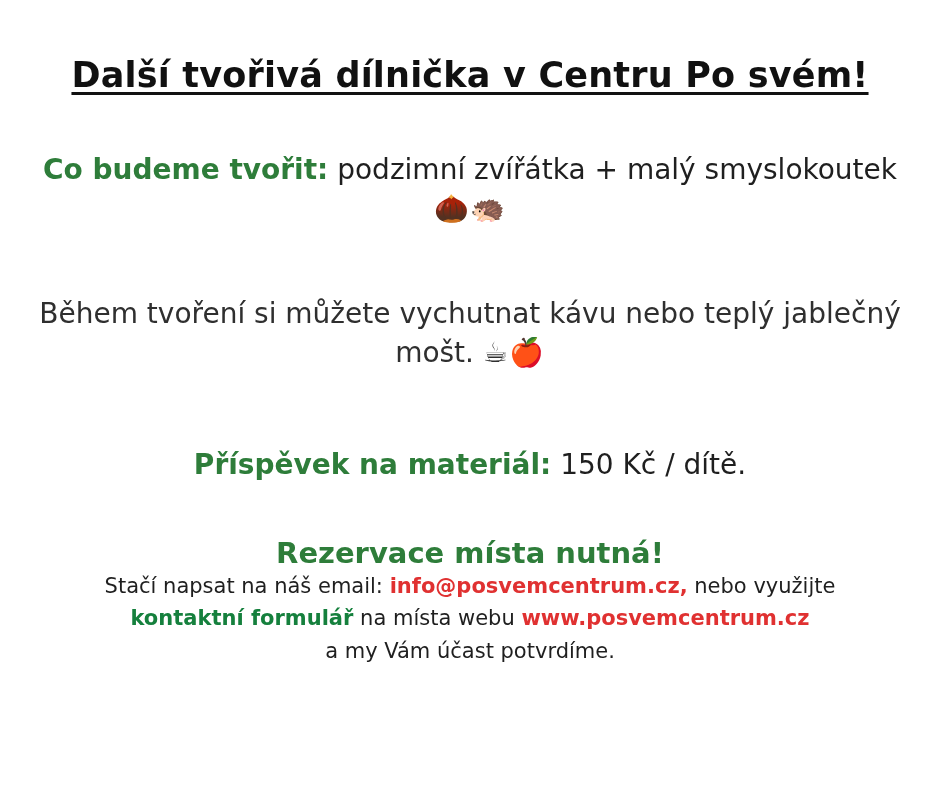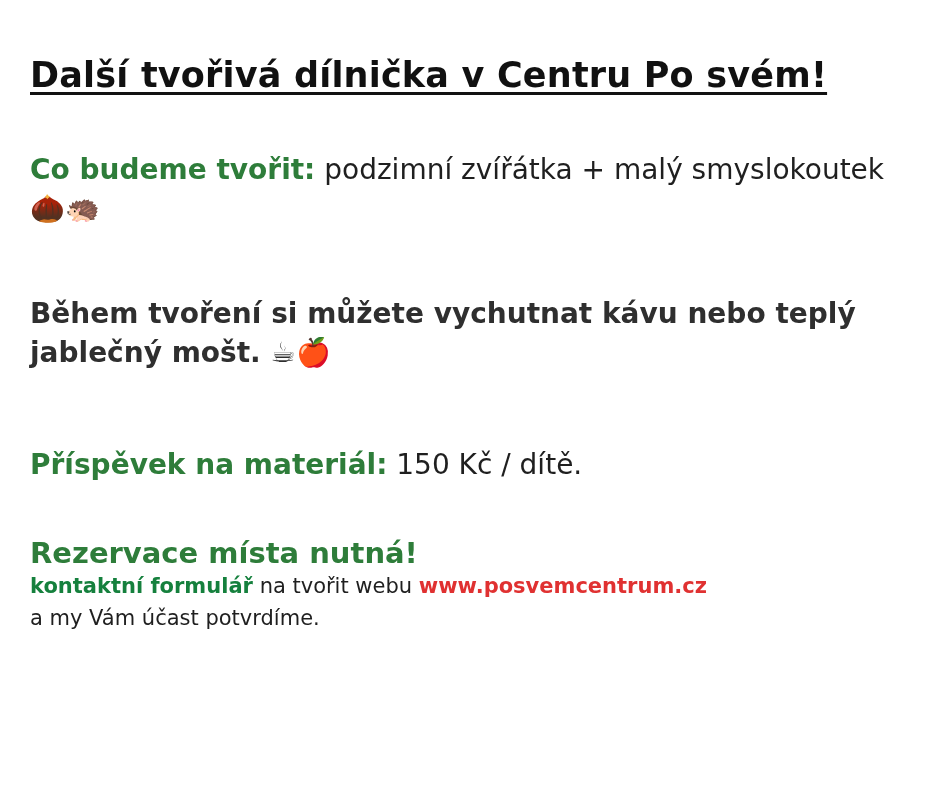--- a/index.html
+++ b/index.html
@@ -12,20 +12,21 @@
     background: #ffffff;
     font-family: "DejaVu Sans", sans-serif;
     color: #1a1a1a;
     overflow: hidden;
   }
   .poster {
     width: 940px;
     height: 788px;
     box-sizing: border-box;
     padding: 40px 30px 7px 30px;
+    text-align: center;
   }
   .title {
     font-size: 35px;
     font-weight: bold;
     text-decoration: underline;
     text-underline-offset: 5px;
     color: #111111;
     letter-spacing: 0.2px;
     margin: 14px 0 0 0;
     line-height: 1.25;
@@ -41,21 +42,20 @@
     margin-top: 46px;
     font-size: 28px;
     line-height: 1.4;
   }
   .row.create {
     margin-top: 52px;
   }
   .row.drinks {
     margin-top: 66px;
     color: #2f2f2f;
-    font-weight: bold;
   }
   .row.fee {
     margin-top: 72px;
   }
   .green-bold {
     color: #2e7d3a;
     font-weight: bold;
   }
   .plain {
     color: #1f1f1f;
@@ -110,21 +110,26 @@
   </div>
 
   <div class="row fee">
     <span class="green-bold">Příspěvek na materiál:</span>
     <span class="plain">150 Kč / dítě.</span>
   </div>
 
   <div class="reserve-block">
     <div class="reserve-head">Rezervace místa nutná!</div>
     <div class="reserve-line">
+      <span>Stačí napsat na náš email:</span>
+      <span class="red-bold">info@posvemcentrum.cz,</span>
+      <span>nebo využijte</span>
+    </div>
+    <div class="reserve-line">
       <span class="dark-bold">kontaktní formulář</span>
-      <span>na tvořit webu</span>
+      <span>na místa webu</span>
       <span class="red-bold">www.posvemcentrum.cz</span>
     </div>
     <div class="reserve-line">a my Vám účast potvrdíme.</div>
   </div>
 
   <div class="spacer-bottom"></div>
 </div>
 
 </body></html>

